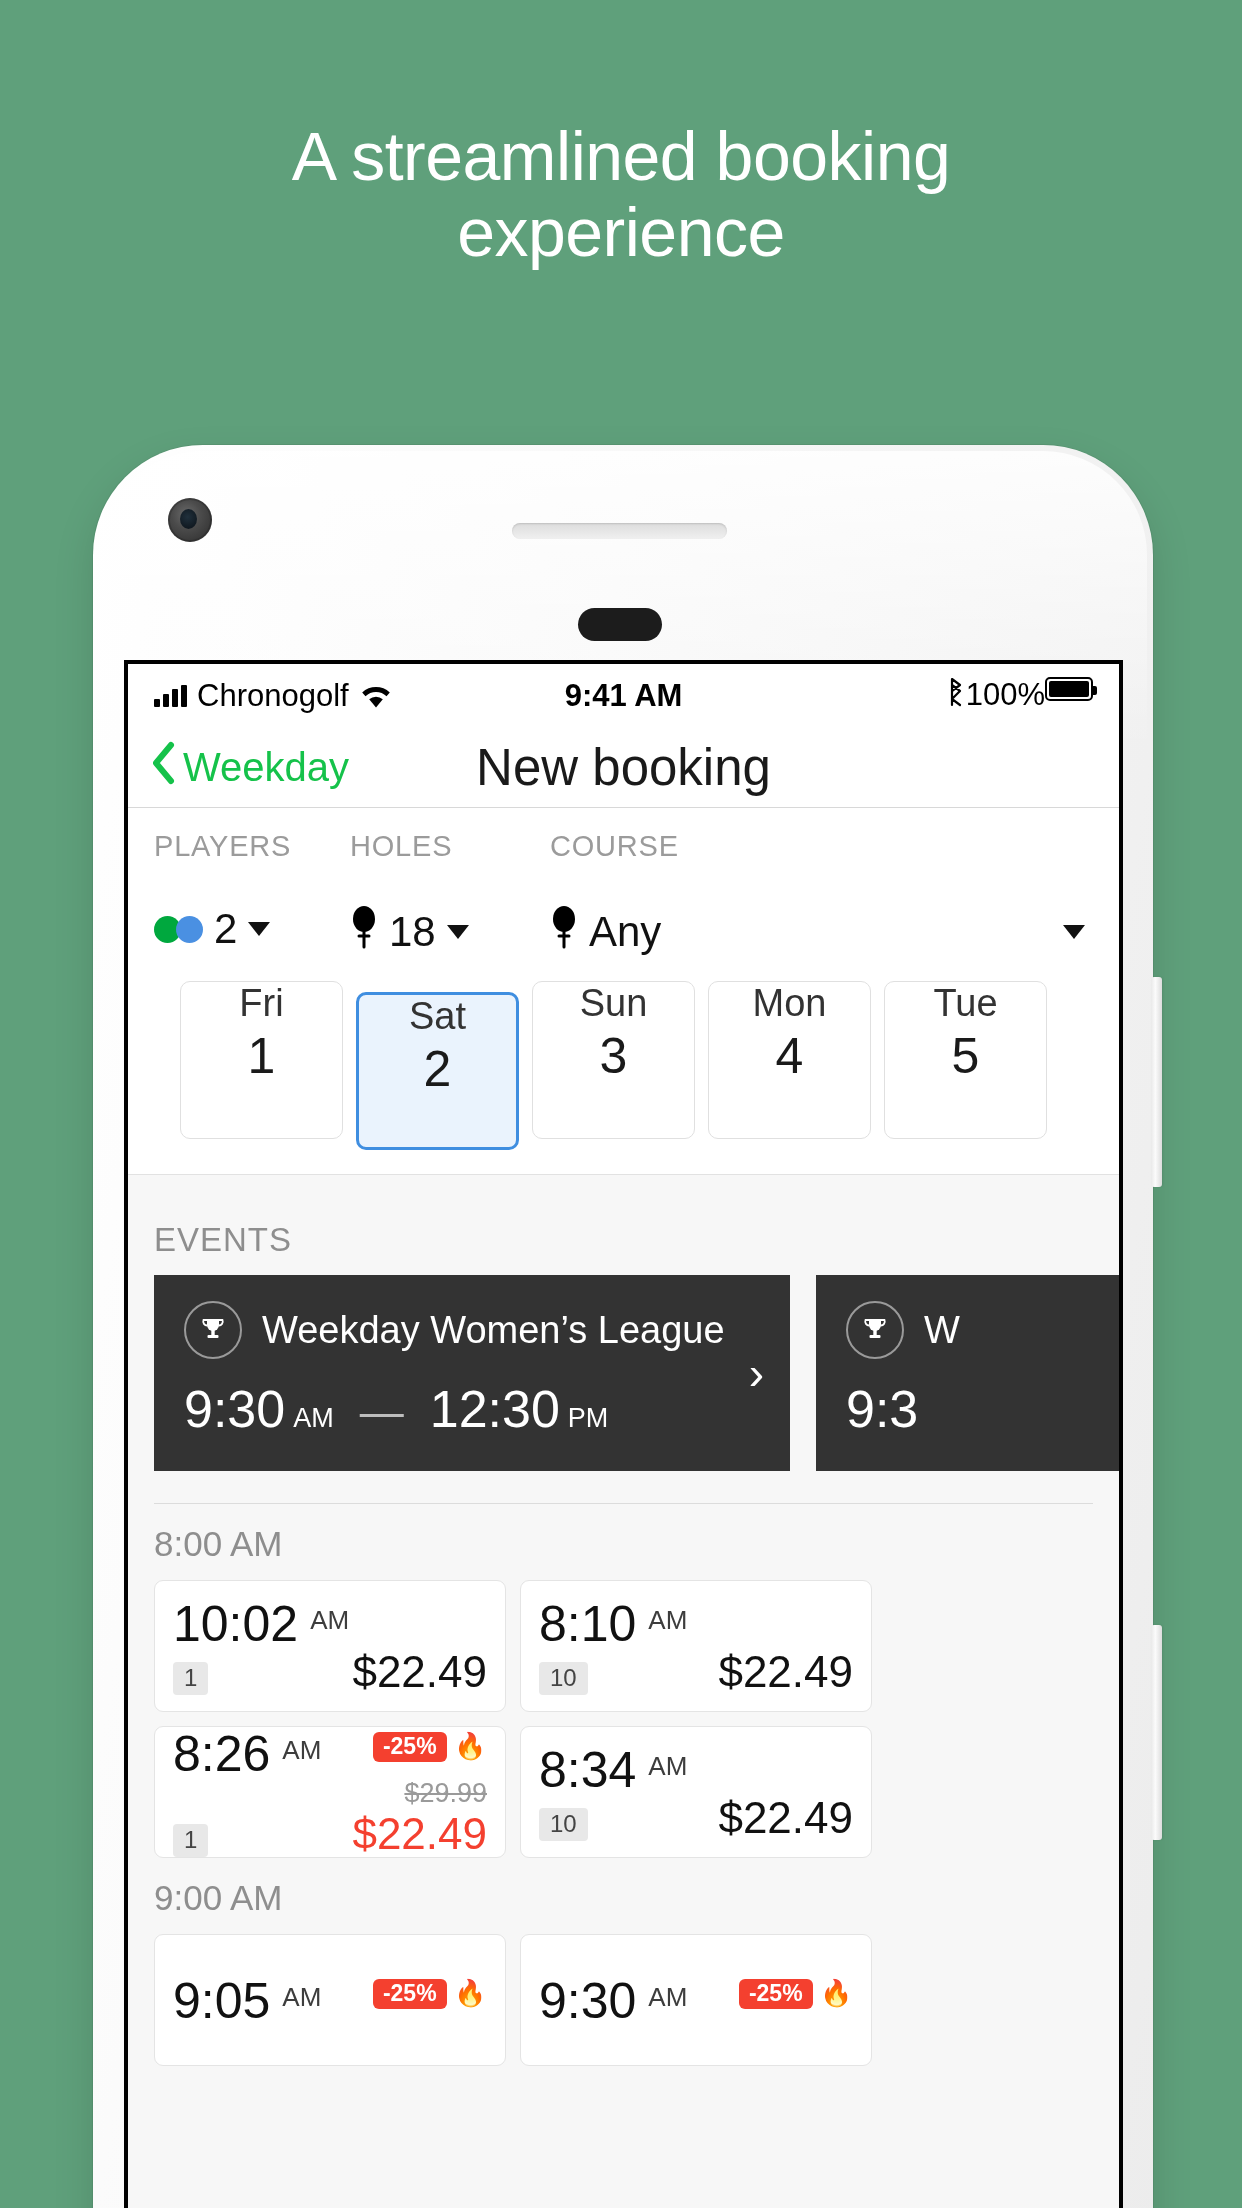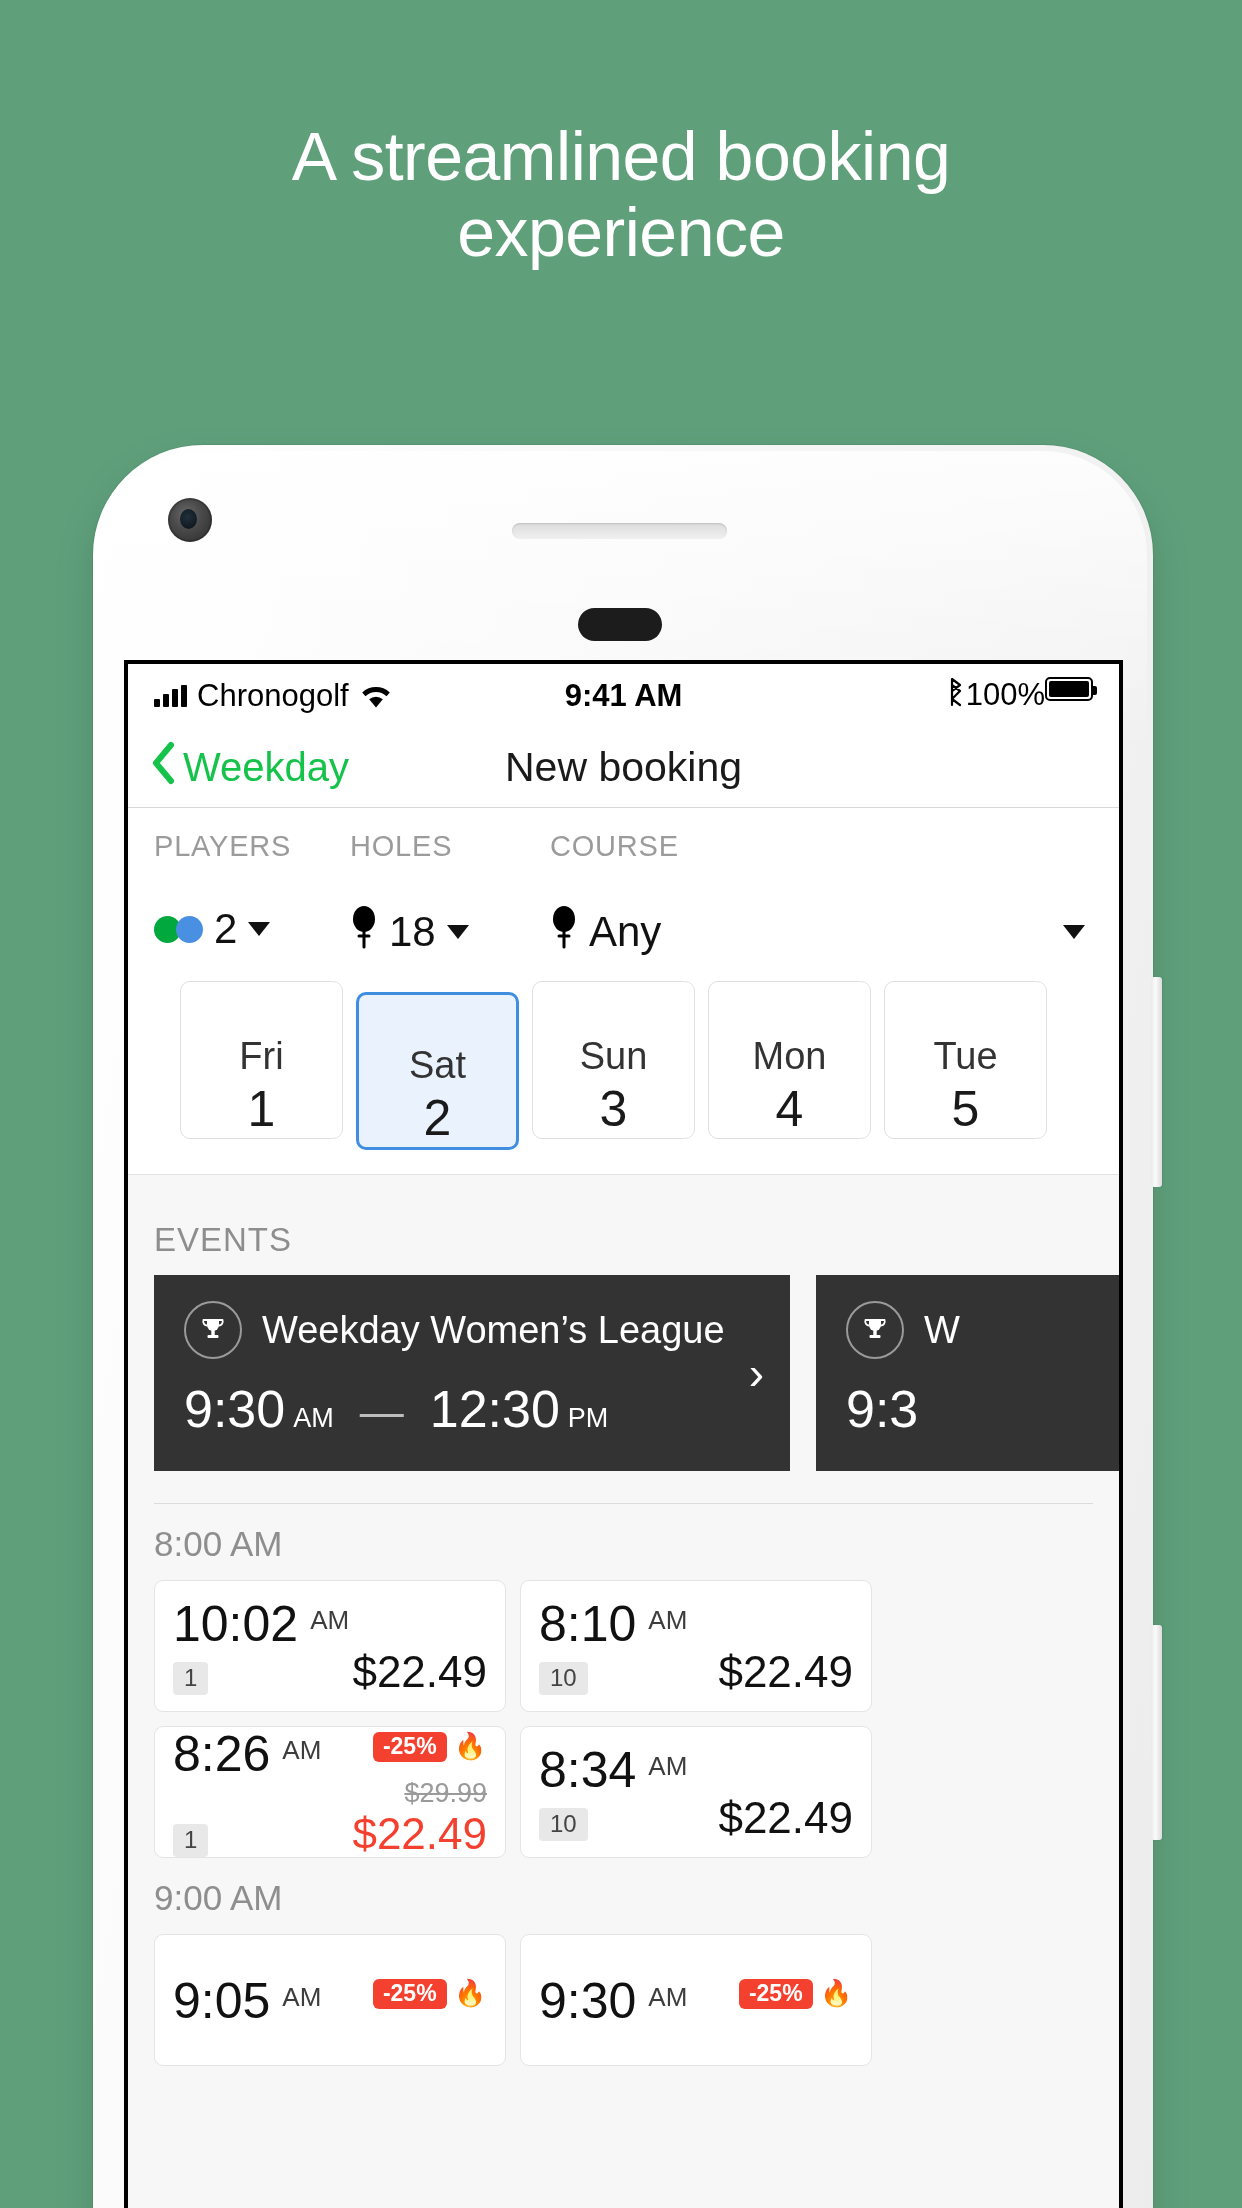--- a/index.html
+++ b/index.html
@@ -140,21 +140,21 @@
     background:#fff;
     border-bottom:1px solid #d8d8d8;
   }
   .cancel-btn {
     display:flex; align-items:center; gap:7px;
     color:#15c24a; font-size:40px;
     cursor:pointer;
   }
   .nav-title {
     position:absolute; left:0; right:0; text-align:center;
-    font-size:41px; color:#1a1a1a; pointer-events:none;
+    font-size:51px; color:#1a1a1a; pointer-events:none;
   }
 
   
   .filters {
     background:#fff;
     padding:22px 26px 0 26px;
   }
   .filter-row { display:flex; align-items:flex-start; }
   .filter {
     display:flex; flex-direction:column;
@@ -190,21 +190,21 @@
   .dates {
     display:flex; gap:13px;
     padding:22px 0 24px 26px;
     background:#fff;
   }
   .date-chip {
     min-width:163px; height:158px;
     border:1px solid #e0e0e0; border-radius:10px;
     background:#fff;
     display:flex; flex-direction:column;
-    align-items:center; justify-content:flex-end;
+    align-items:center; justify-content:flex-start;
     gap:2px;
     cursor:pointer;
     flex:0 0 auto;
   }
   .date-chip.selected {
     border:3px solid #3f8ee0;
     background:#eaf3fd;
     margin-top:11px;
   }
   .date-dow { font-size:38px; color:#333; }

